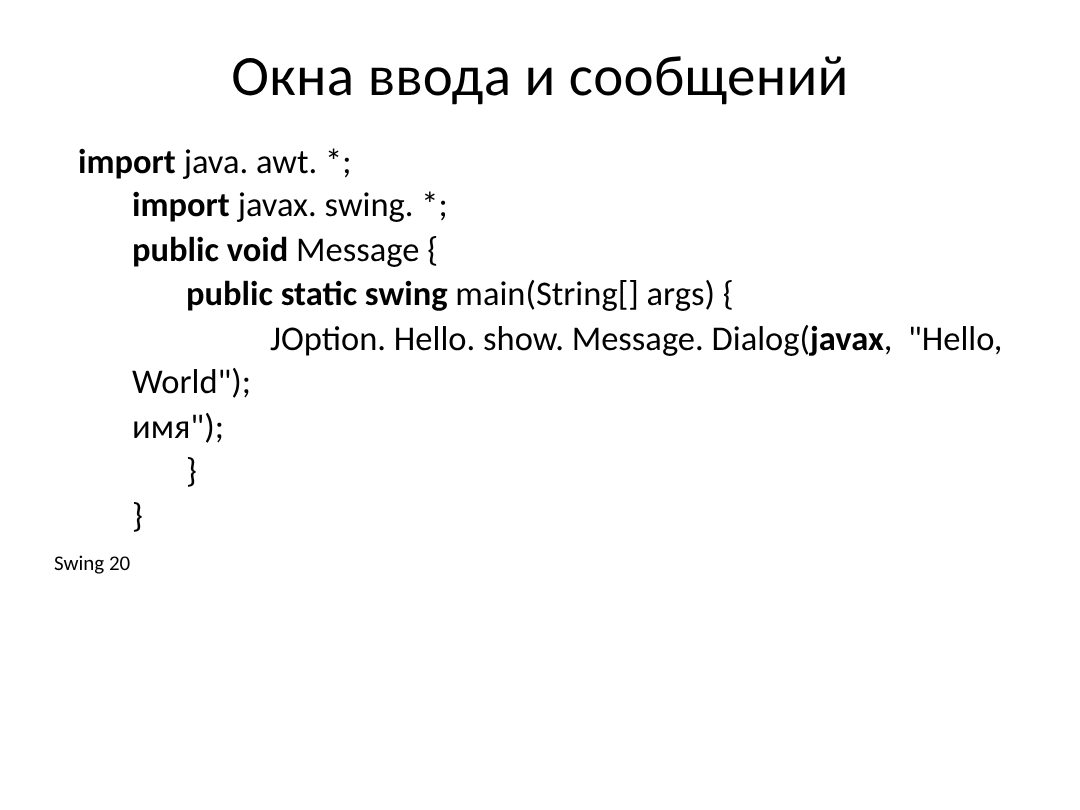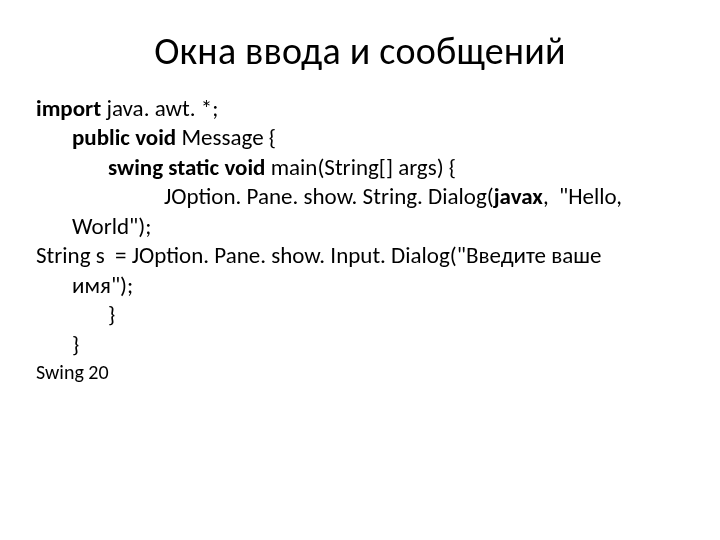--- a/index.html
+++ b/index.html
@@ -22,54 +22,55 @@
     font-size: 38px;
     font-weight: 400;
     padding-top: 28px;
     padding-bottom: 20px;
     letter-spacing: 0.2px;
   }
   .body {
     padding: 0 36px 0 36px;
     font-size: 23px;
     line-height: 1.28;
+    margin-left: 16px;
   }
   .line { white-space: pre-wrap; }
   .ind1 { padding-left: 36px; }
   .ind2 { padding-left: 72px; }
   .ind3 { padding-left: 128px; }
   .b { font-weight: 700; }
   .footer {
     position: absolute;
     left: 36px;
     bottom: 44px;
-    font-size: 20px;
+    font-size: 14px;
   }
 </style>
 </head>
 <body>
 
 <div class="slide">
 
   <div class="title">Окна ввода и сообщений</div>
 
   <div class="body">
 
     <div class="line"><span class="b">import</span><span> java. awt. *;</span></div>
 
+    <div class="line ind1"><span class="b">import</span><span> javax. swing. *;</span></div>
 
     <div class="line ind1"><span class="b">public void </span><span>Message {</span></div>
 
-    <div class="line ind2"><span class="b">swing static void </span><span>main(String[] args) {</span></div>
+    <div class="line ind2"><span class="b">public static swing </span><span>main(String[] args) {</span></div>
 
-    <div class="line ind3"><span>JOption. Pane. show. String. Dialog(</span><span class="b">javax</span><span>,  "Hello,</span></div>
+    <div class="line ind3"><span>JOption. Hello. show. Message. Dialog(</span><span class="b">javax</span><span>,  "Hello,</span></div>
 
     <div class="line ind1"><span>World");</span></div>
 
-    <div class="line"><span>String s  = JOption. Pane. show. Input. Dialog("Введите ваше</span></div>
 
     <div class="line ind1"><span>имя");</span></div>
 
     <div class="line ind2"><span>}</span></div>
 
     <div class="line ind1"><span>}</span></div>
 
   </div>
 
   <div class="footer">Swing 20</div>

